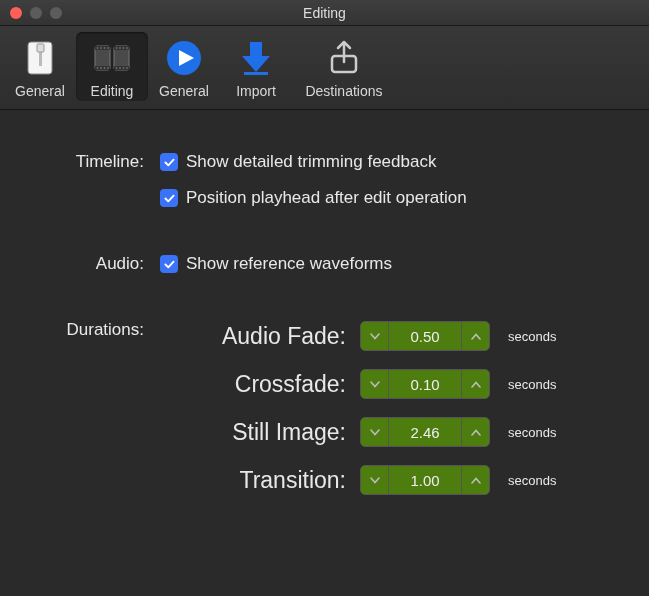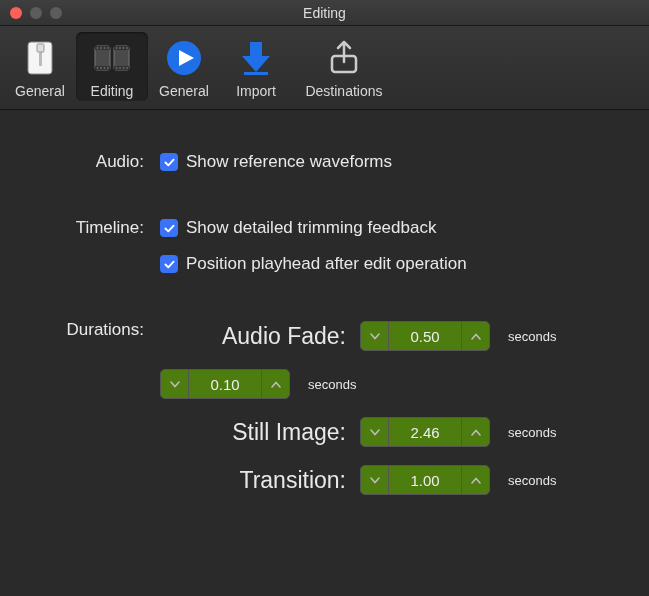--- a/index.html
+++ b/index.html
@@ -247,55 +247,55 @@
       </svg>
     </div>
     <div class="toolbar-label">Destinations</div>
   </div>
 
 </div>
 
 <div class="content">
 
   <div class="section">
+    <div class="section-label">Timeline:</div>
+    <div class="section-body">
+      <div class="check-row">
+        <div class="checkbox">
+          <svg viewBox="0 0 16 16">
+              <path d="M3 8 L6.5 11.5 L13 4.5" stroke="#fff" stroke-width="2.3" fill="none" stroke-linecap="round" stroke-linejoin="round"></path>
+            </svg>
+        </div>
+        <span class="check-label">Show detailed trimming feedback</span>
+      </div>
+      <div class="check-row">
+        <div class="checkbox">
+          <svg viewBox="0 0 16 16">
+              <path d="M3 8 L6.5 11.5 L13 4.5" stroke="#fff" stroke-width="2.3" fill="none" stroke-linecap="round" stroke-linejoin="round"></path>
+            </svg>
+        </div>
+        <span class="check-label">Position playhead after edit operation</span>
+      </div>
+    </div>
+  </div>
+
+  <div class="section">
     <div class="section-label">Audio:</div>
     <div class="section-body">
       <div class="check-row">
         <div class="checkbox">
           <svg viewBox="0 0 16 16">
               <path d="M3 8 L6.5 11.5 L13 4.5" stroke="#fff" stroke-width="2.3" fill="none" stroke-linecap="round" stroke-linejoin="round"></path>
             </svg>
         </div>
         <span class="check-label">Show reference waveforms</span>
       </div>
     </div>
   </div>
 
-  <div class="section">
-    <div class="section-label">Timeline:</div>
-    <div class="section-body">
-      <div class="check-row">
-        <div class="checkbox">
-          <svg viewBox="0 0 16 16">
-              <path d="M3 8 L6.5 11.5 L13 4.5" stroke="#fff" stroke-width="2.3" fill="none" stroke-linecap="round" stroke-linejoin="round"></path>
-            </svg>
-        </div>
-        <span class="check-label">Show detailed trimming feedback</span>
-      </div>
-      <div class="check-row">
-        <div class="checkbox">
-          <svg viewBox="0 0 16 16">
-              <path d="M3 8 L6.5 11.5 L13 4.5" stroke="#fff" stroke-width="2.3" fill="none" stroke-linecap="round" stroke-linejoin="round"></path>
-            </svg>
-        </div>
-        <span class="check-label">Position playhead after edit operation</span>
-      </div>
-    </div>
-  </div>
-
   <div class="durations">
     <div class="section-label" style="width:120px">Durations:</div>
     <div class="dur-rows">
 
       <div class="dur-row">
         <div class="dur-label">Audio Fade:</div>
         <div class="stepper">
           <div class="stepper-btn">
             <svg width="10" height="7" viewBox="0 0 10 7">
                 <path d="M1 1 L5 5.5 L9 1" stroke="#bbb" stroke-width="1.6" fill="none" stroke-linecap="round"></path>
@@ -305,20 +305,21 @@
           <div class="stepper-btn">
             <svg width="10" height="7" viewBox="0 0 10 7">
                 <path d="M1 6 L5 1.5 L9 6" stroke="#bbb" stroke-width="1.6" fill="none" stroke-linecap="round"></path>
               </svg>
           </div>
         </div>
         <div class="dur-unit">seconds</div>
       </div>
 
       <div class="dur-row">
+        <div class="dur-label">Crossfade:</div>
         <div class="stepper">
           <div class="stepper-btn">
             <svg width="10" height="7" viewBox="0 0 10 7">
                 <path d="M1 1 L5 5.5 L9 1" stroke="#bbb" stroke-width="1.6" fill="none" stroke-linecap="round"></path>
               </svg>
           </div>
           <div class="stepper-val">0.10</div>
           <div class="stepper-btn">
             <svg width="10" height="7" viewBox="0 0 10 7">
                 <path d="M1 6 L5 1.5 L9 6" stroke="#bbb" stroke-width="1.6" fill="none" stroke-linecap="round"></path>

